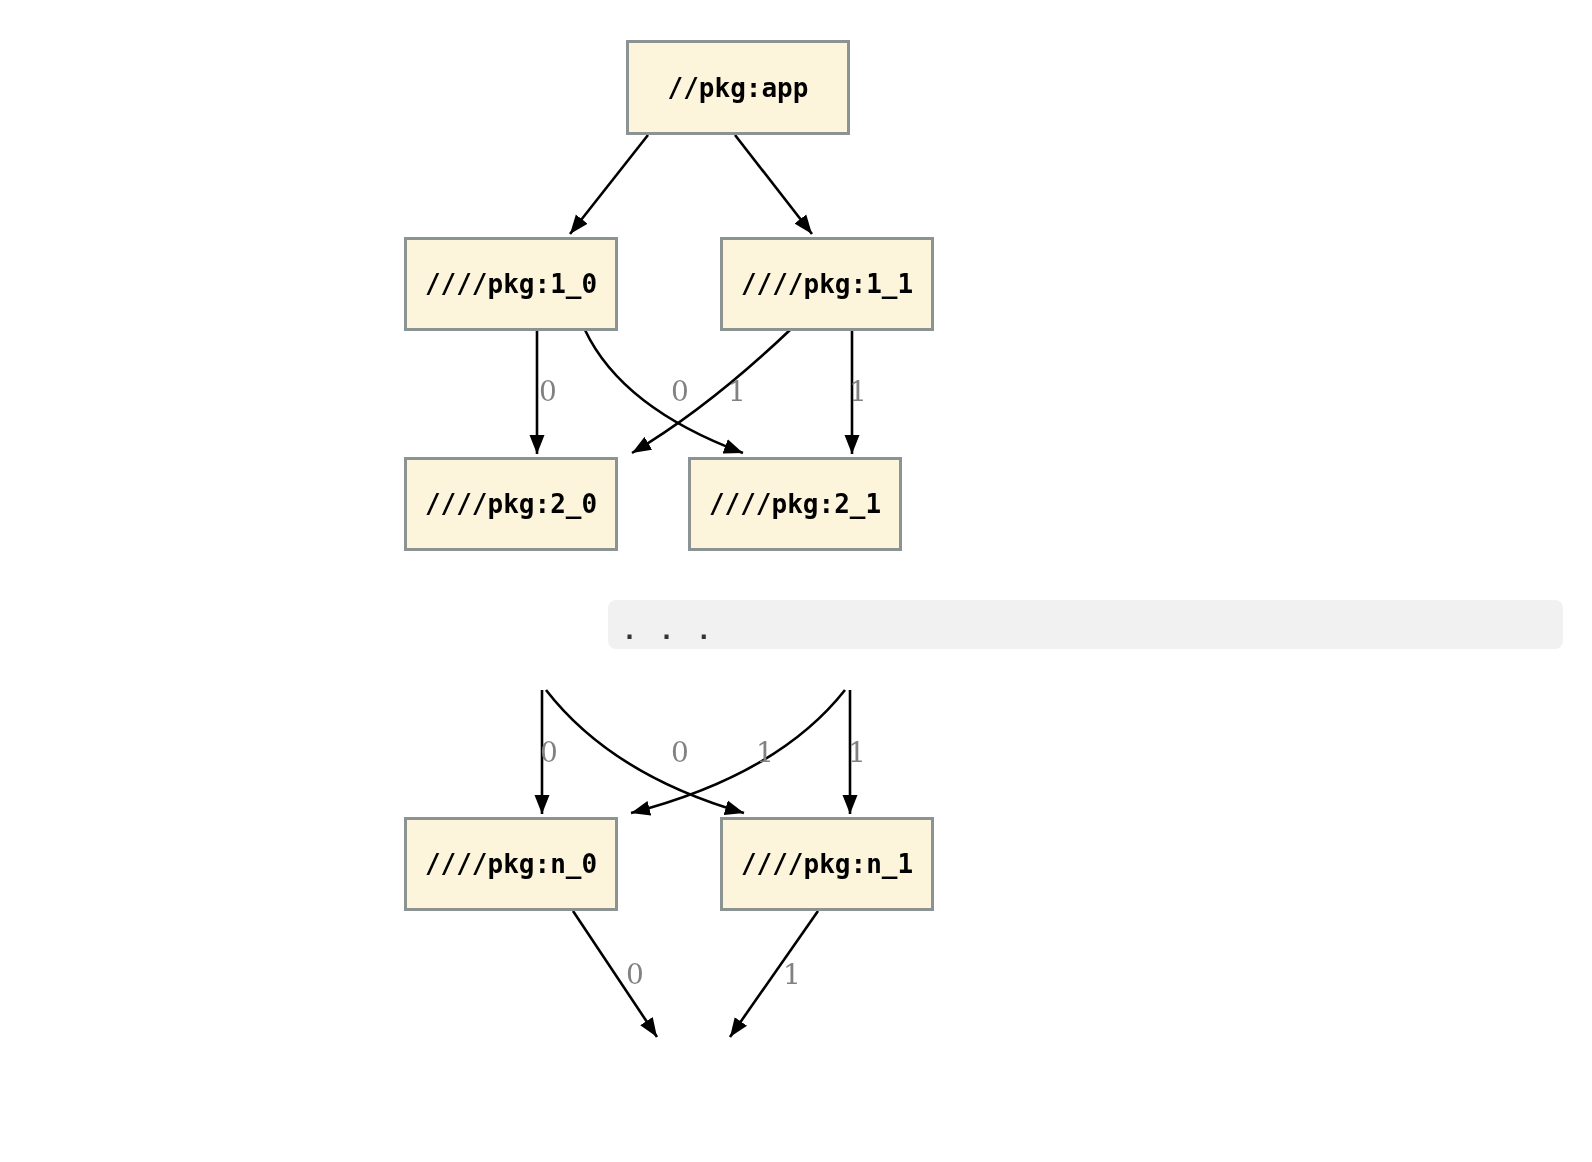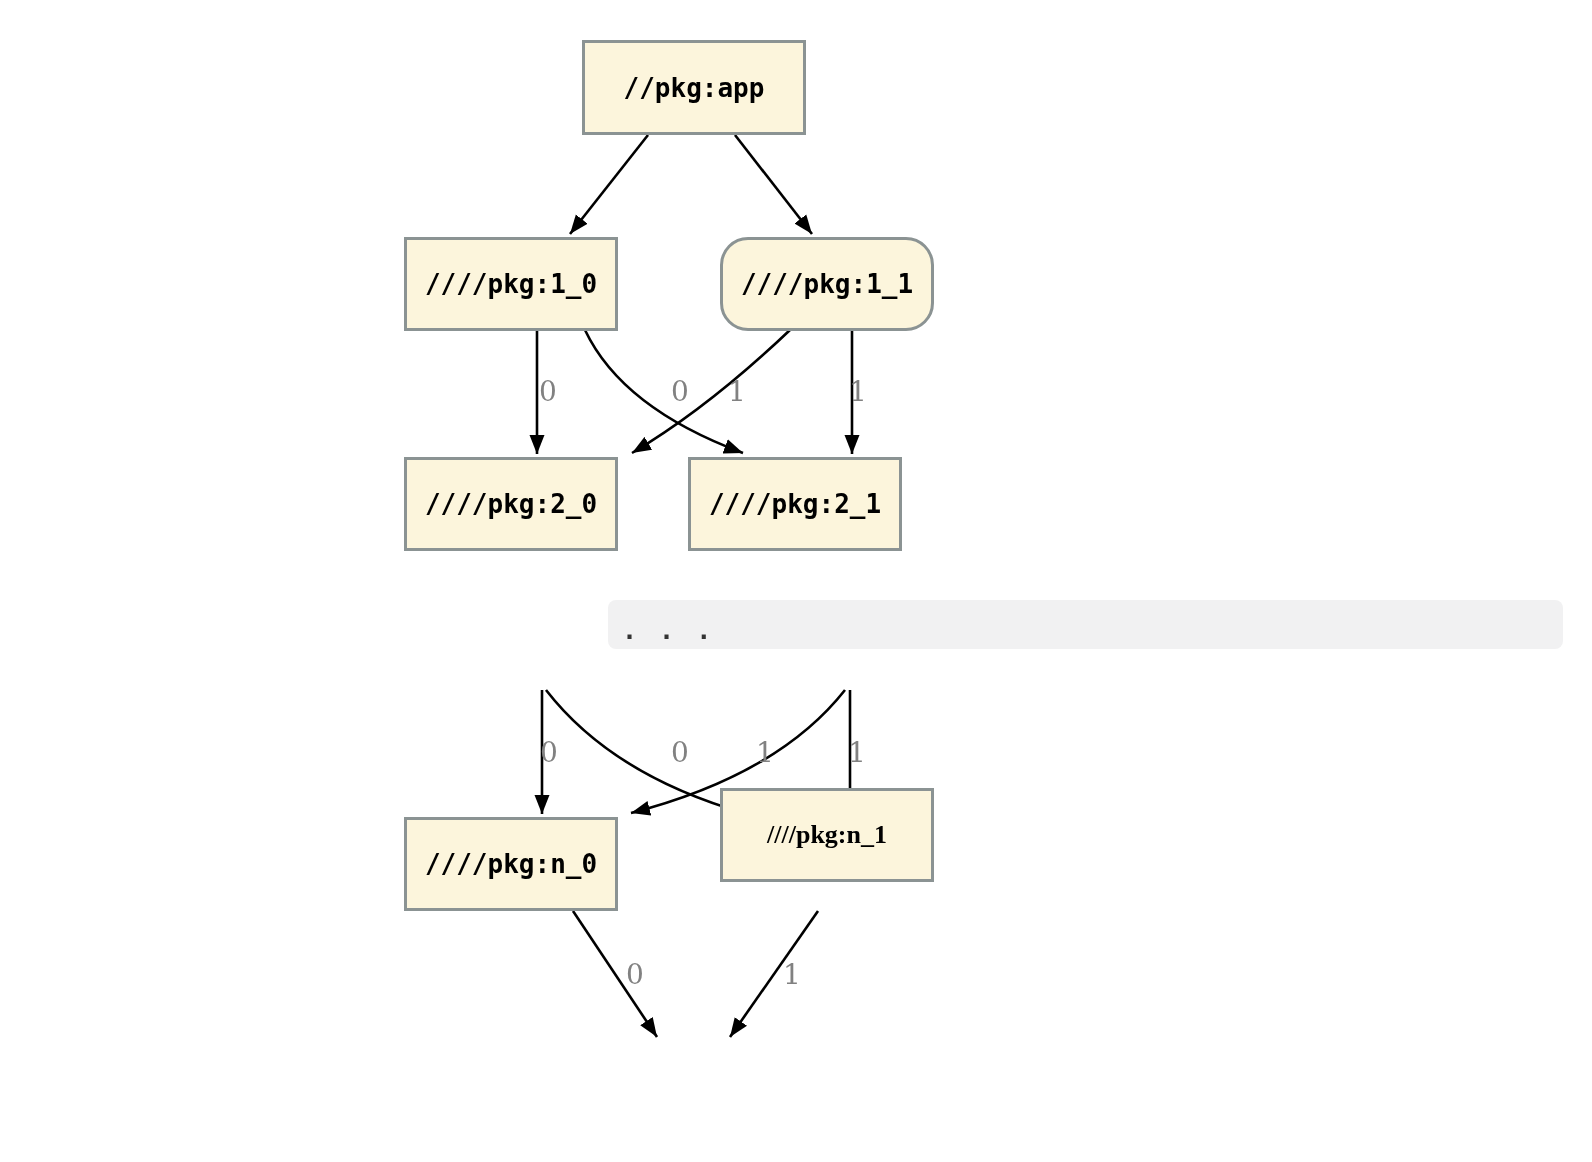--- a/index.html
+++ b/index.html
@@ -94,33 +94,33 @@
     <path d="M790,330 Q708,408 632,453" marker-end="url(#arrow)"></path>
     <path d="M852,330 L852,454" marker-end="url(#arrow)"></path>
     <path d="M542,690 L542,814" marker-end="url(#arrow)"></path>
     <path d="M546,690 Q612,775 744,813" marker-end="url(#arrow)"></path>
     <path d="M845,690 Q778,775 631,813" marker-end="url(#arrow)"></path>
     <path d="M850,690 L850,814" marker-end="url(#arrow)"></path>
     <path d="M573,911 L657,1037" marker-end="url(#arrow)"></path>
     <path d="M818,911 L730,1037" marker-end="url(#arrow)"></path>
   </svg>
 
-  <div class="node big" style="top:40px;">//pkg:app</div>
+  <div class="node big" style="top:40px;margin-left:44px;">//pkg:app</div>
 
   <div class="node wide" style="left:404px; top:237px;">////pkg:1_0</div>
 
-  <div class="node wide" style="left:720px; top:237px;border-radius:28px;">////pkg:1_1</div>
+  <div class="node wide" style="left:720px; top:237px;">////pkg:1_1</div>
 
   <div class="node wide" style="left:404px; top:457px;text-align:right;">////pkg:2_0</div>
 
   <div class="node wide" style="left:688px; top:457px;">////pkg:2_1</div>
 
   <div class="node wide" style="left:404px; top:817px;">////pkg:n_0</div>
 
-  <div class="node wide" style="left:720px; top:788px;font-family:Liberation Serif, serif;">////pkg:n_1</div>
+  <div class="node wide" style="left:720px; top:817px;">////pkg:n_1</div>
 
 
   <div class="edge-label" style="left:548px; top:392px;">0</div>
   <div class="edge-label" style="left:680px; top:392px;">0</div>
   <div class="edge-label" style="left:737px; top:392px;">1</div>
   <div class="edge-label" style="left:858px; top:392px;">1</div>
 
   <div class="edge-label" style="left:549px; top:753px;">0</div>
   <div class="edge-label" style="left:680px; top:753px;">0</div>
   <div class="edge-label" style="left:765px; top:753px;">1</div>

